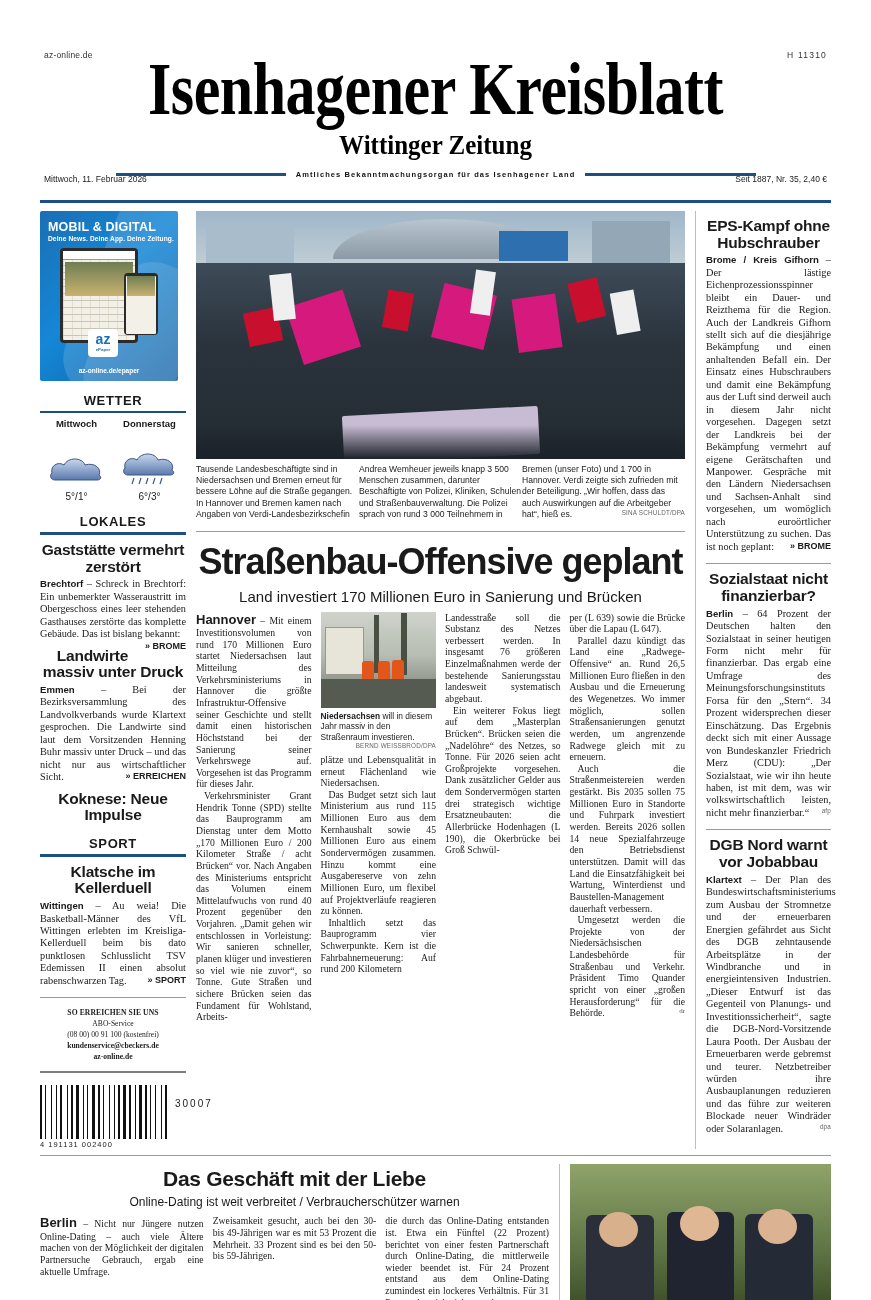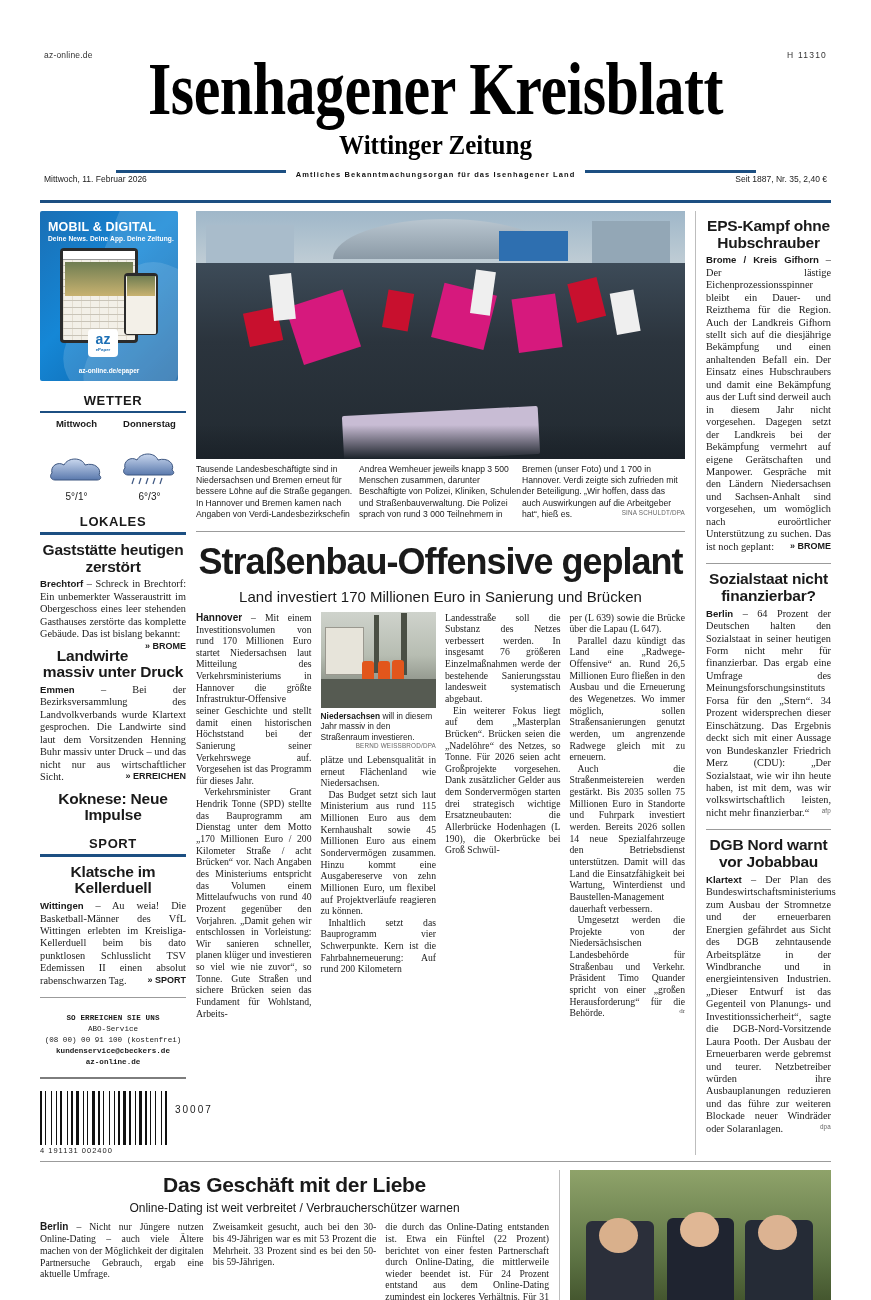--- a/index.html
+++ b/index.html
@@ -24,21 +24,21 @@
               font-size:60px; line-height:.98; letter-spacing:-0.5px; color:#000;
               margin:8px 0 0 0; transform: scaleY(1.22); transform-origin: center top; }
   .mh-sub { text-align:center; font-family:"Liberation Serif",serif; font-weight:700;
             font-size:25px; color:#000; margin-top:18px; transform: scaleY(1.12); }
   .mh-row { position:relative; height:22px; margin-top:11px; }
   .mh-date { position:absolute; left:4px; top:4px; font-family:"Liberation Sans",sans-serif;
              font-size:8.5px; color:#222; }
   .mh-issue { position:absolute; right:4px; top:4px; font-family:"Liberation Sans",sans-serif;
               font-size:8.5px; color:#222; }
   .mh-strap { position:absolute; left:50%; top:0; transform:translateX(-50%);
-              display:flex; gap:10px; width:640px; justify-content:center; }
+              display:flex; align-items:center; gap:10px; width:640px; justify-content:center; }
   .mh-strap .bar { height:3px; background:#1c4f82; flex:1 1 auto; }
   .mh-strap .txt { font-family:"Liberation Sans",sans-serif; font-weight:700; font-size:7.5px;
                    letter-spacing:1.1px; white-space:nowrap; color:#111; }
   .rule-thick { height:3px; background:#1c4f82; margin-top:8px; }
 
   
   .grid { display:flex; gap:0; margin-top:8px; }
   .col-left  { width:146px; flex:0 0 146px; }
   .col-mid   { flex:1 1 auto; padding:0 10px; }
   .col-right { width:136px; flex:0 0 136px; padding-left:10px;
@@ -123,37 +123,37 @@
   .lede-h { text-align:center; font-family:"Liberation Sans",sans-serif; font-weight:700;
             font-size:36px; letter-spacing:-1px; margin:9px 0 0; }
   .lede-s { text-align:center; font-family:"Liberation Sans",sans-serif; font-size:15px;
             margin:5px 0 7px; }
   .body-cols { display:flex; gap:9px; }
   .body-cols > .bc { flex:1; }
   .body { font-family:"Liberation Serif",serif; font-size:9.7px; line-height:1.2;
           text-align:justify; hyphens:auto; }
   .body p { margin:0; text-indent:8px; }
   .body p.first { text-indent:0; }
-  .body b.place { font-family:"Liberation Sans",sans-serif; font-weight:700; font-size:10px; }
+  .body b.place { font-family:"Liberation Sans",sans-serif; font-weight:700; font-size:13px; }
   .inline-photo { width:100%; height:96px; position:relative; overflow:hidden; margin-bottom:3px;
                   background:linear-gradient(#b9bcb4,#8d918a); }
   .ip-cap { font-family:"Liberation Sans",sans-serif; font-size:8.4px; line-height:1.25; }
   .ip-cap b { font-weight:700; }
   .sign { font-family:"Liberation Serif",serif; font-size:7px; color:#555; float:right; }
 
   
   .bot { display:flex; margin-top:8px; }
   .bot-left { flex:1 1 auto; padding-right:10px; }
   .bot-right { width:272px; flex:0 0 272px; padding-left:10px; border-left:1px solid #bdbdbd; }
   .bot-h { text-align:center; font-family:"Liberation Sans",sans-serif; font-weight:700;
            font-size:21px; margin:3px 0 0; letter-spacing:-.3px; }
   .bot-s { text-align:center; font-family:"Liberation Sans",sans-serif; font-size:12px; margin:4px 0 6px; }
 
-  .contact { text-align:center; font-family:Liberation Mono, monospace; font-size:7.6px;
-             line-height:1.45; margin-top:15px; }
+  .contact { text-align:center; font-family:Liberation Serif, serif; font-size:7.6px;
+             line-height:1.45; margin-top:9px; }
   .contact .t { font-weight:700; font-size:7.6px; letter-spacing:.1px; }
   .contact .m { font-weight:700; }
 
   .barcode { margin-top:12px; display:flex; align-items:flex-end; gap:6px; }
   .bars { height:54px; flex:1 1 auto; display:flex; gap:1px; align-items:stretch; }
   .bars i { display:block; background:#111; }
   .bc-num { font-family:"Liberation Sans",sans-serif; font-size:10px; letter-spacing:2px;
             margin-bottom:30px; }
   .bc-digits { font-family:"Liberation Sans",sans-serif; font-size:7.5px; letter-spacing:1px;
                margin-top:1px; }
@@ -248,21 +248,21 @@
             </svg>
           </div>
           <div class="wx-temp">6°/3°</div>
         </div>
       </div>
 
       <div class="sec-head">LOKALES</div>
       <div class="sec-rule"></div>
 
       <div>
-        <div class="teaser-h">Gaststätte heutigen zerstört</div>
+        <div class="teaser-h">Gaststätte vermehrt zerstört</div>
         <div class="teaser-b"><b class="place">Brechtorf</b>
           <span>– Schreck in Brechtorf: Ein unbemerkter Wasseraustritt im Obergeschoss eines leer stehenden Gasthauses zerstörte das komplette Gebäude. Das ist bislang bekannt:</span>
           <span class="more">» BROME</span></div>
       </div>
 
       <div>
         <div class="teaser-h">Landwirte massiv unter Druck</div>
         <div class="teaser-b"><b class="place">Emmen</b>
           <span>– Bei der Bezirksversammlung des Landvolkverbands wurde Klartext gesprochen. Die Landwirte sind laut dem Vorsitzenden Henning Buhr massiv unter Druck – und das nicht nur aus wirtschaftlicher Sicht.</span>
           <span class="more">» ERREICHEN</span></div>

